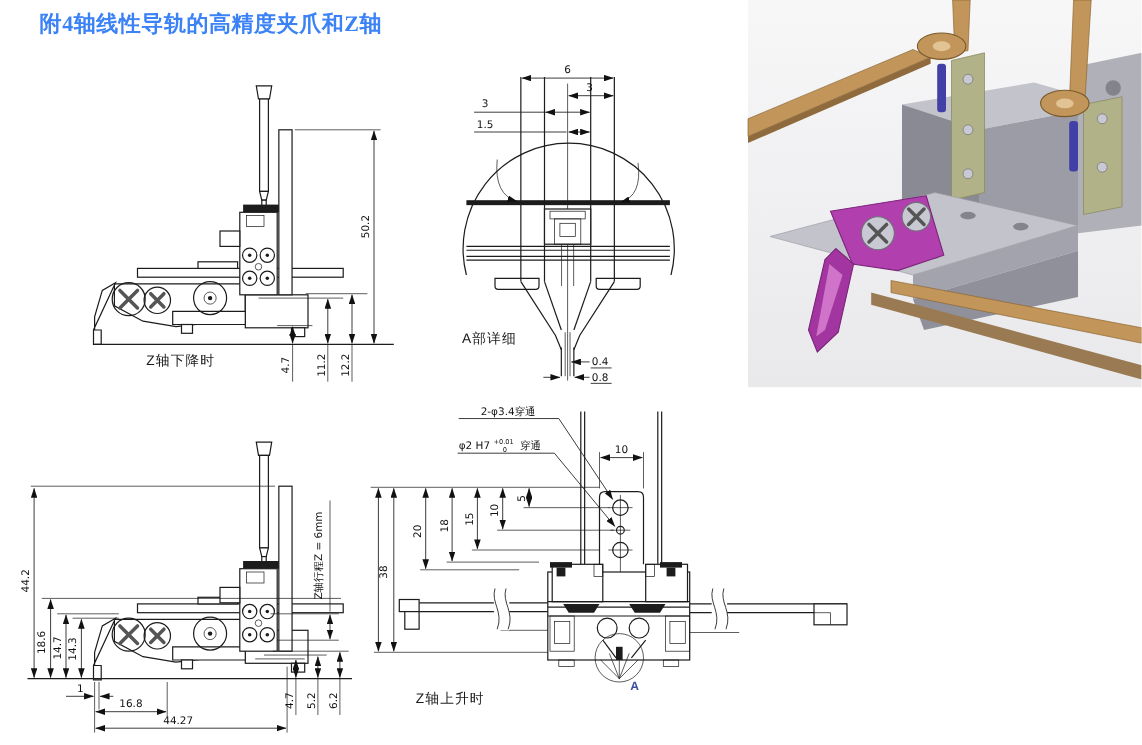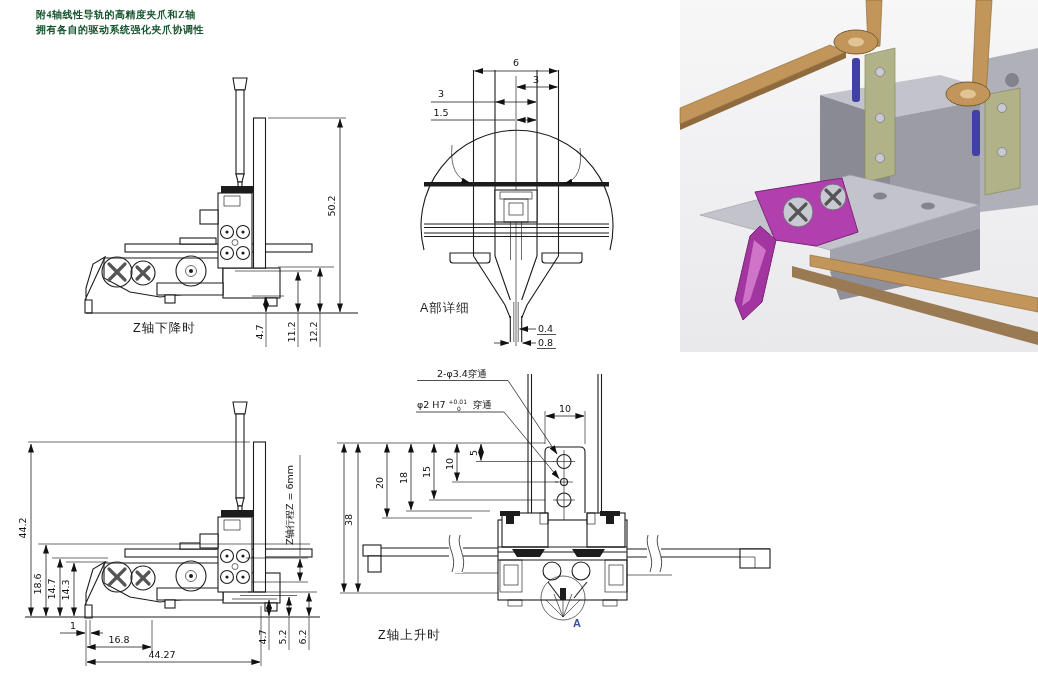--- a/index.html
+++ b/index.html
@@ -1,39 +1,38 @@
 <!DOCTYPE html>
 <html><head>
 <meta charset="utf-8">
 <style>
   html,body{margin:0;padding:0;background:#fff;}
   .page{position:relative;width:1038px;height:677px;background:#ffffff;overflow:hidden;
         font-family:"Liberation Sans",sans-serif;}
-  .title{position:absolute;left:36px;top:8px;font-size:10px;font-weight:600;color:#14532d;
+  .title{position:absolute;left:36px;top:8px;font-size:20px;font-weight:600;color:#3b82f6;
          line-height:1.45;letter-spacing:.5px;font-family:"Liberation Serif","DejaVu Serif",serif;}
   svg.sheet{position:absolute;left:0;top:0;}
   .ln  {stroke:#1c1c1c;stroke-width:1.1;fill:none;}
   .lnf {stroke:#1c1c1c;stroke-width:1.1;fill:#fff;}
   .thin{stroke:#1c1c1c;stroke-width:.65;fill:none;}
   .dk  {fill:#1c1c1c;stroke:none;}
   .dim {stroke:#222;stroke-width:.8;fill:none;}
   .dimtxt{font:9.5px "DejaVu Sans",sans-serif;fill:#111;}
   .tol{font-size:6px;}
   .cap{font:12.5px "Liberation Sans",sans-serif;fill:#1a1a1a;letter-spacing:1px;}
   .amark{font:600 11px "Liberation Sans",sans-serif;fill:#3b4fa0;}
   .cross{stroke:#555;stroke-width:3.2;stroke-linecap:round;}
 </style>
 </head>
 <body>
 
 <div class="page">
 
   <div class="title">
     <div>附4轴线性导轨的高精度夹爪和Z轴</div>
-    <div>拥有各自的驱动系统强化夹爪协调性</div>
   </div>
 
   <svg class="sheet" width="1038" height="677" viewBox="0 0 1038 677">
     <defs>
       <marker id="ar" markerWidth="9" markerHeight="6" refX="8.6" refY="3" orient="auto-start-reverse" markerUnits="userSpaceOnUse">
         <path d="M0,0 L9,3 L0,6 Z" fill="#111"></path>
       </marker>
 
       <g id="mech-arm">
         <rect class="lnf" x="125" y="244" width="187" height="8"></rect>

